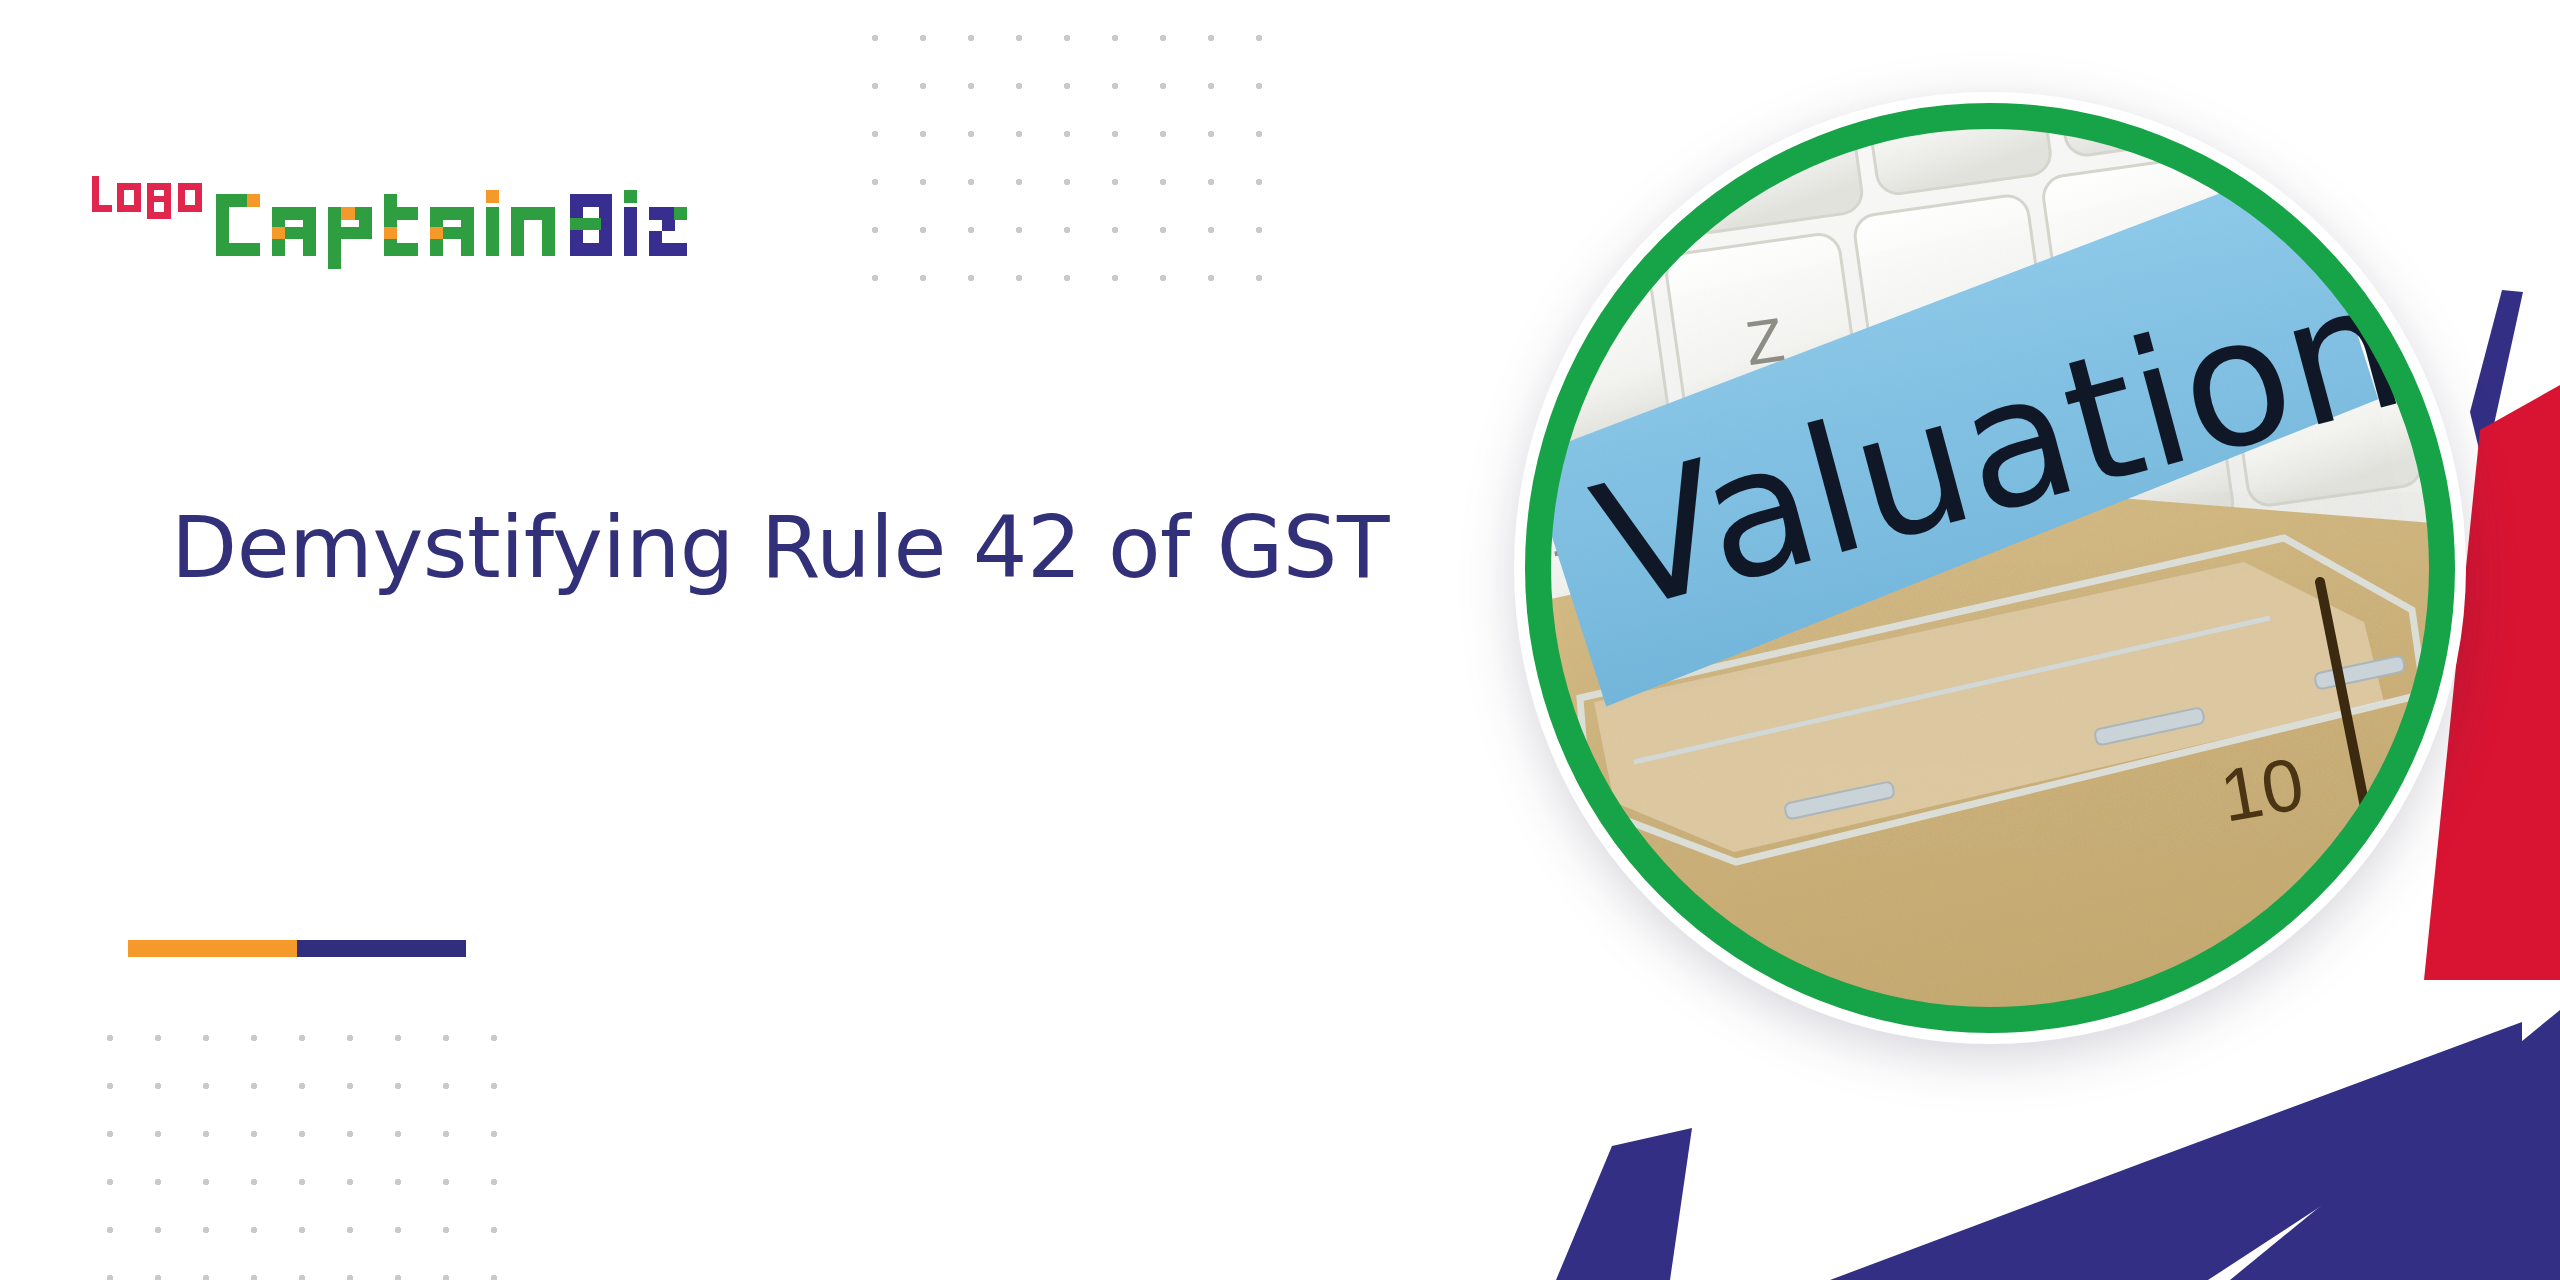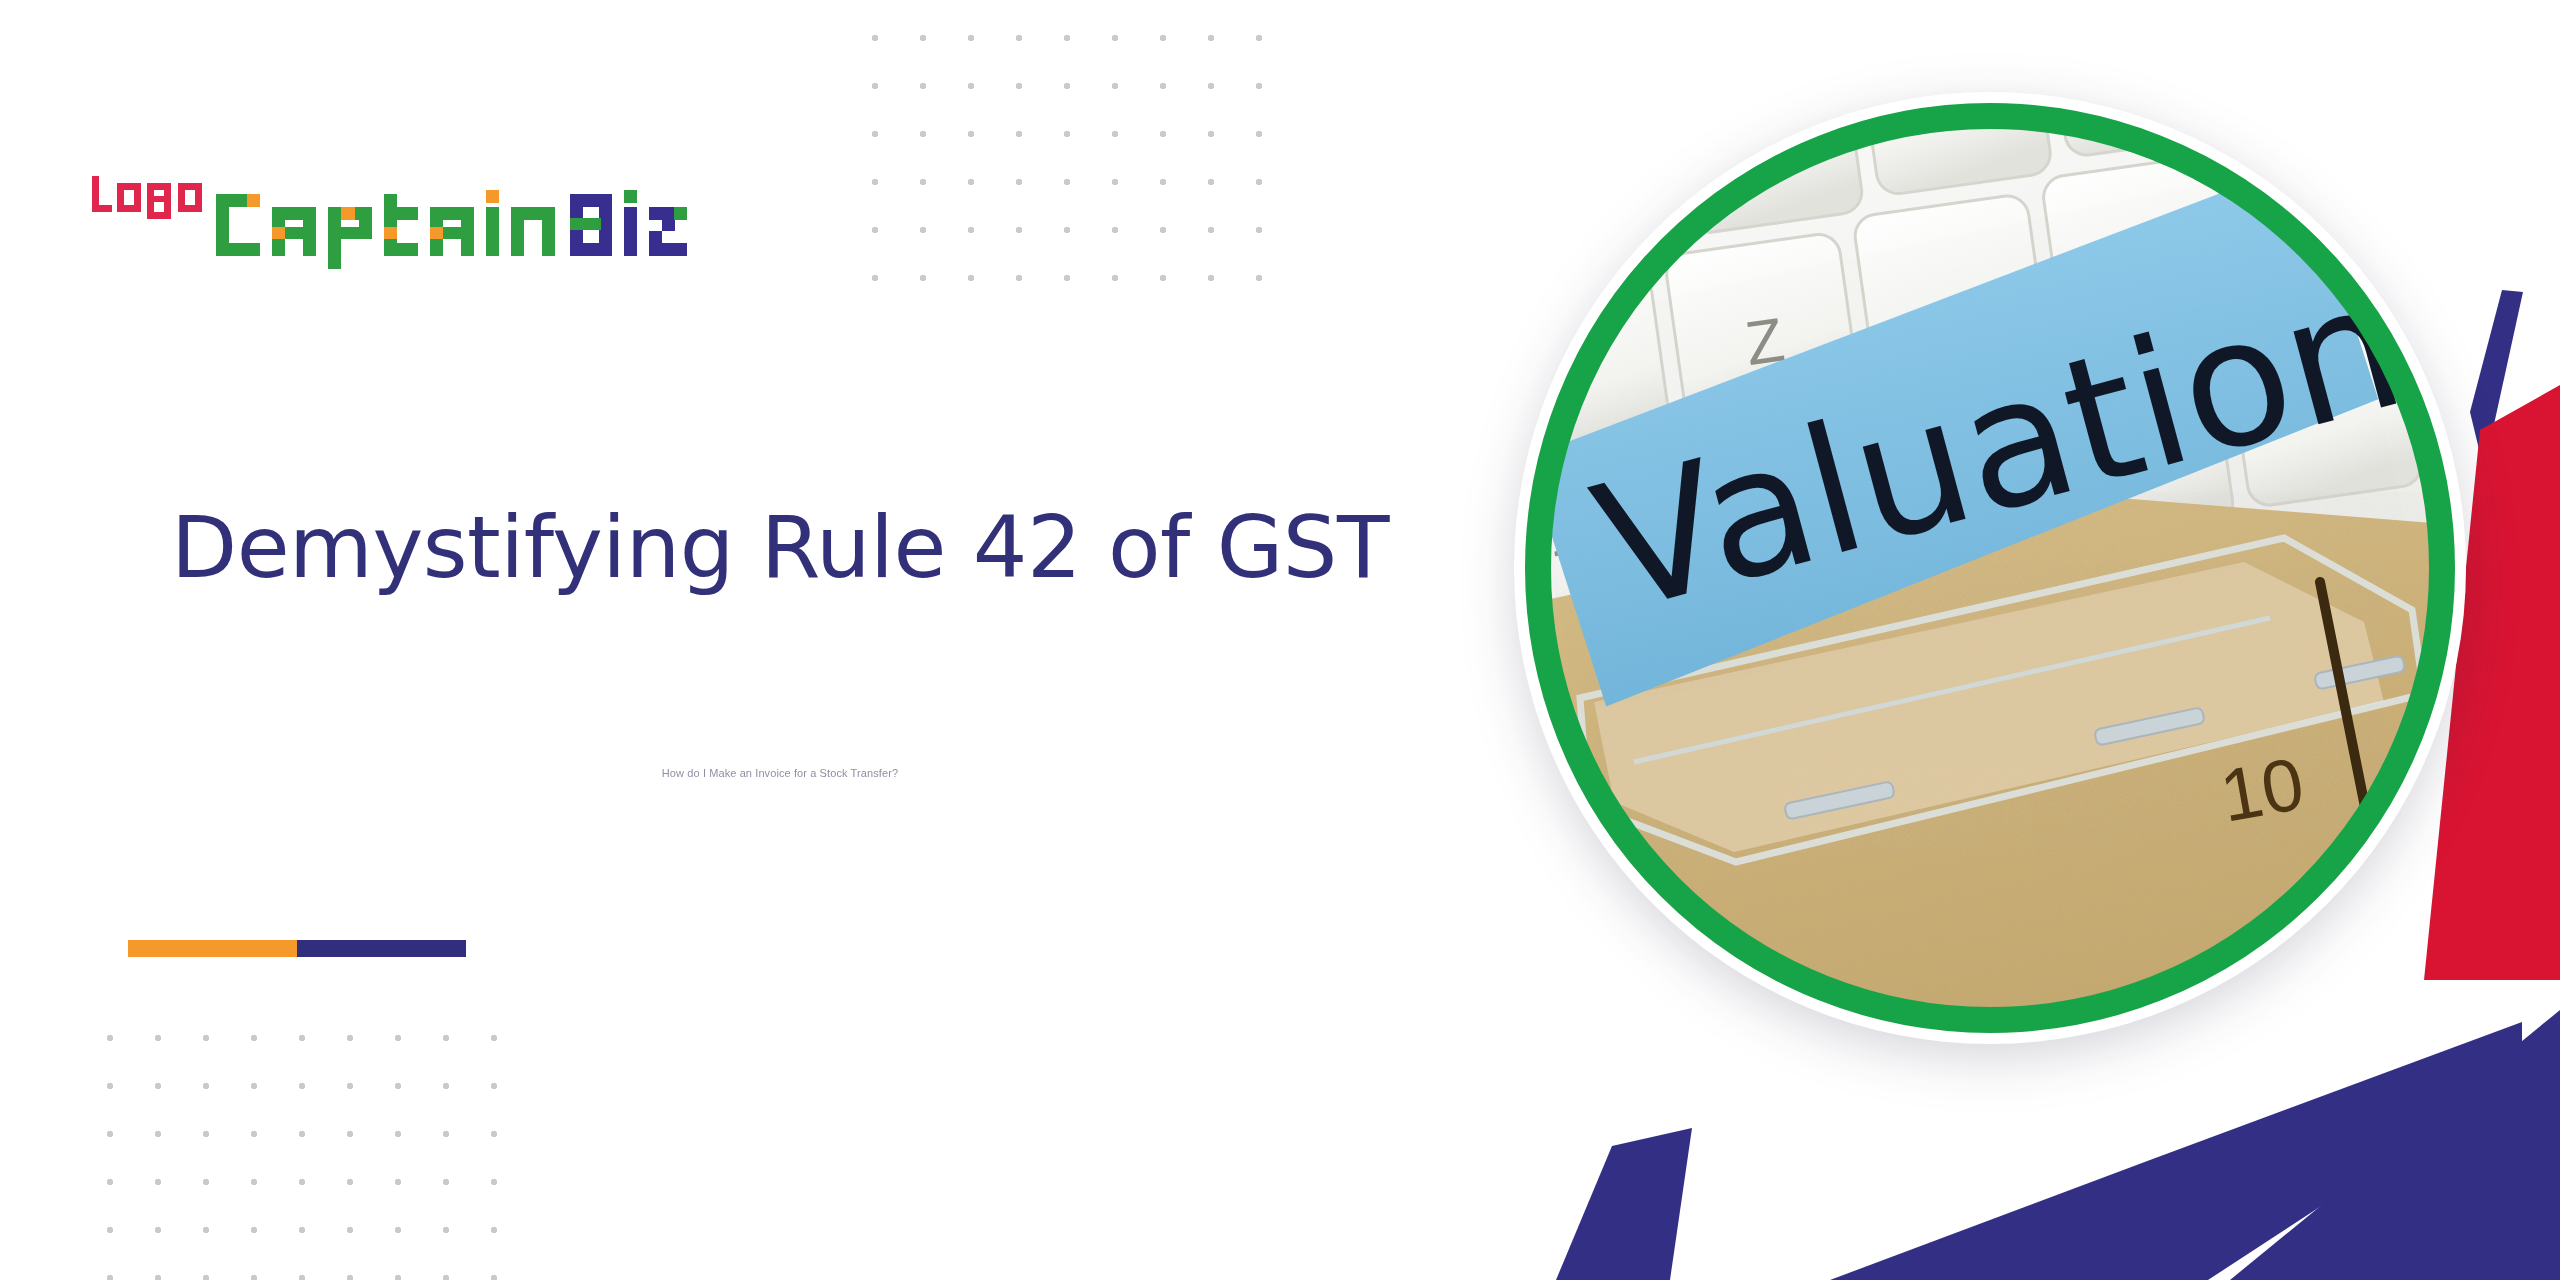--- a/index.html
+++ b/index.html
@@ -364,20 +364,19 @@
         </g>
         <rect x="586" y="35" width="13" height="13" fill="#2f9e41"></rect>
       </g>
     </svg>
   </div>
 
   <div class="headline" style="color: rgb(51, 48, 122);">
     <div>Demystifying Rule 42 of GST</div>
   </div>
 
-  <div class="subtitle" style="color: rgb(142, 143, 164);">How do I Make an Invoice for a Stock Transfer?</div>
 
   <div class="accent-bar">
     <div class="seg seg-orange" style="background: rgb(245, 154, 42);"></div>
     <div class="seg seg-navy" style="background: rgb(49, 46, 126);"></div>
   </div>
 
 </div>
 
 </body></html>

